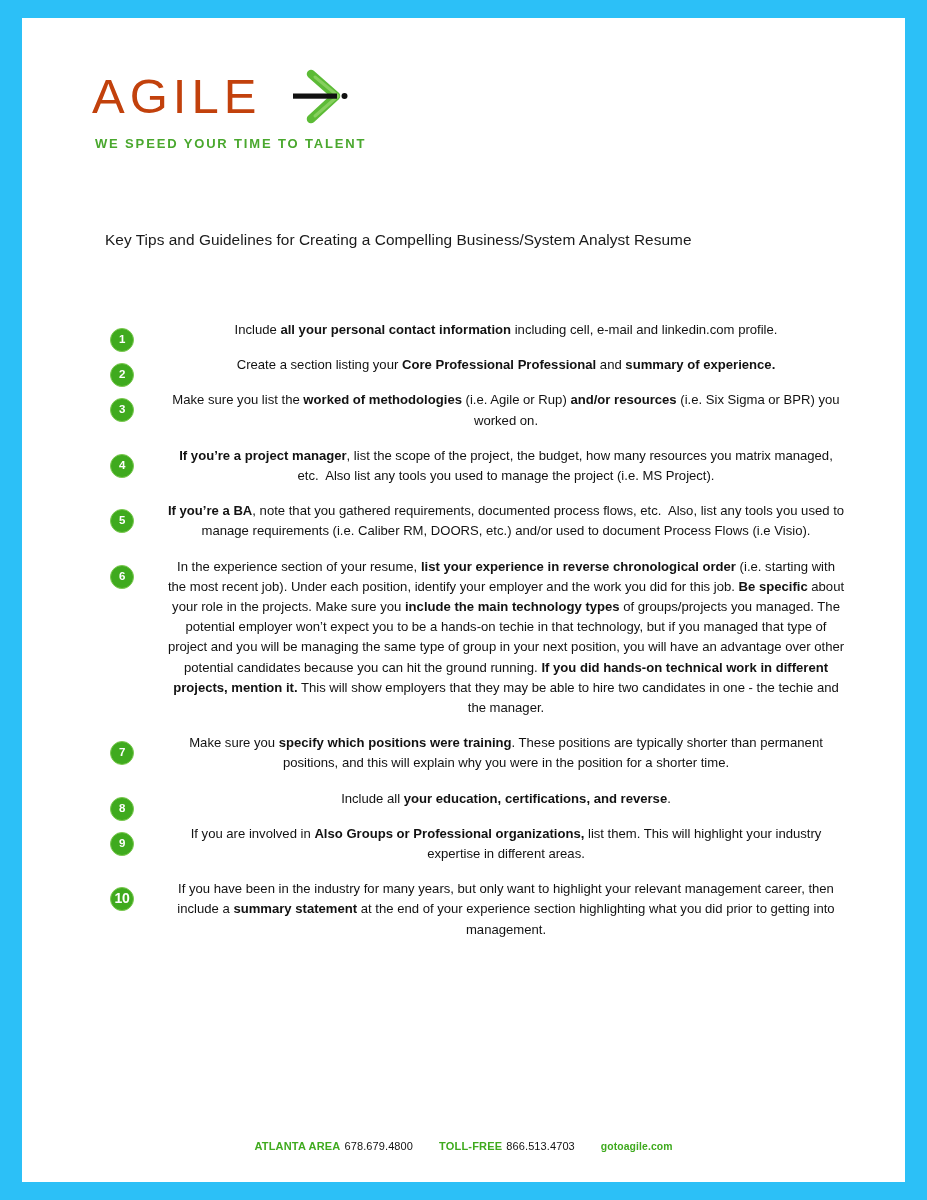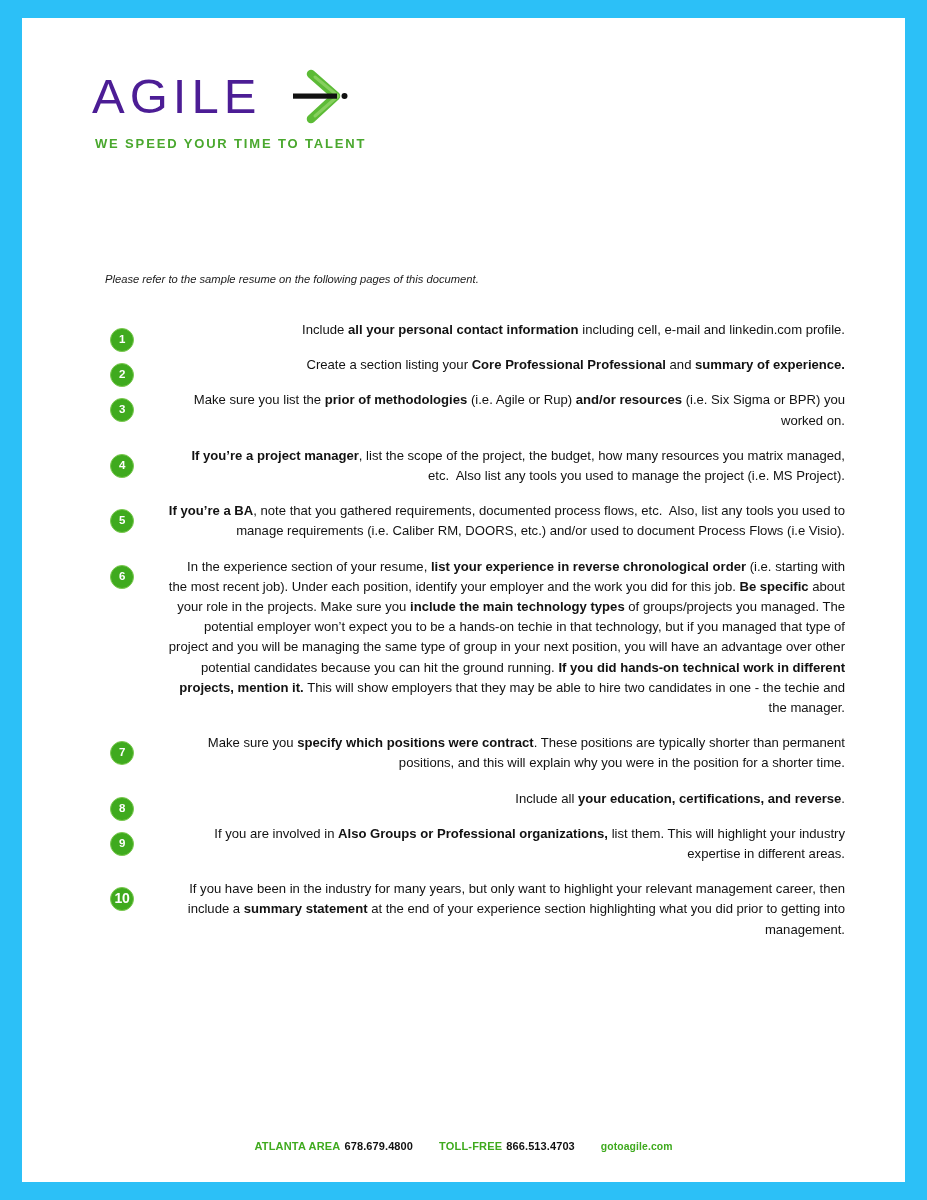--- a/index.html
+++ b/index.html
@@ -38,21 +38,21 @@
     height: 110px;
   }
   .logo-wordmark {
     position: absolute;
     left: 0;
     top: 12px;
     font-family: "Liberation Sans", sans-serif;
     font-size: 49px;
     font-weight: 400;
     letter-spacing: 5px;
-    color: #4c1d95;
+    color: #c2410c;
     line-height: 1;
   }
   .logo-mark {
     position: absolute;
     left: 197px;
     top: 6px;
     width: 66px;
     height: 62px;
   }
   .logo-tagline {
@@ -117,21 +117,21 @@
     font-weight: 700;
     line-height: 20.8px;
     text-align: center;
     letter-spacing: -0.2px;
   }
   .tip-badge.wide { font-size: 14px; }
   .tip-text {
     font-size: 13.1px;
     line-height: 20.2px;
     color: #121212;
-    text-align: right;
+    text-align: center;
   }
   .tip-text b { font-weight: 700; }
 
   
   .footer {
     position: absolute;
     left: 0;
     top: 1122px;
     width: 883px;
     text-align: center;
@@ -139,21 +139,21 @@
     white-space: nowrap;
   }
   .f-label {
     font-size: 11px;
     font-weight: 700;
     color: #3faa1e;
     letter-spacing: 0.2px;
   }
   .f-value {
     font-size: 11px;
-    font-weight: 700;
+    font-weight: 400;
     color: #111111;
     letter-spacing: 0.1px;
   }
   .f-gap { display: inline-block; width: 26px; }
   .f-sp { display: inline-block; width: 4px; }
   .f-site {
     font-size: 10.4px;
     font-weight: 700;
     color: #3faa1e;
     letter-spacing: 0.1px;
@@ -171,50 +171,50 @@
         <svg viewBox="0 0 66 62" width="66" height="62" aria-hidden="true">
           <path d="M22 8 L47 30 L22 53" fill="none" stroke="#5cbb36" stroke-width="8.5" stroke-linecap="round" stroke-linejoin="round"></path>
           <path d="M26 11 L49 30 L26 50" fill="none" stroke="#86cf5e" stroke-width="3" stroke-linecap="round" stroke-linejoin="round"></path>
           <rect x="4" y="27.5" width="44" height="5.2" fill="#111111"></rect>
           <circle cx="55.5" cy="30" r="3" fill="#111111"></circle>
         </svg>
       </div>
       <div class="logo-tagline">WE SPEED YOUR TIME TO TALENT</div>
     </div>
 
-    <div class="doc-subtitle">Please refer to the sample resume on the following pages of this document.</div>
+    <div class="doc-title">Key Tips and Guidelines for Creating a Compelling Business/System Analyst Resume</div>
 
     <div class="tips">
         <div class="tip">
           <div class="tip-badge">1</div>
           <div class="tip-text">Include <b>all your personal contact information</b> including cell, e-mail and linkedin.com profile.</div>
         </div>
         <div class="tip">
           <div class="tip-badge">2</div>
           <div class="tip-text">Create a section listing your <b>Core Professional Professional</b> and <b>summary of experience.</b></div>
         </div>
         <div class="tip">
           <div class="tip-badge">3</div>
-          <div class="tip-text">Make sure you list the <b>prior of methodologies</b> (i.e. Agile or Rup) <b>and/or resources</b> (i.e. Six Sigma or BPR) you worked on.</div>
+          <div class="tip-text">Make sure you list the <b>worked of methodologies</b> (i.e. Agile or Rup) <b>and/or resources</b> (i.e. Six Sigma or BPR) you worked on.</div>
         </div>
         <div class="tip">
           <div class="tip-badge">4</div>
           <div class="tip-text"><b>If you’re a project manager</b>, list the scope of the project, the budget, how many resources you matrix managed, etc.&nbsp; Also list any tools you used to manage the project (i.e. MS Project).</div>
         </div>
         <div class="tip">
           <div class="tip-badge">5</div>
           <div class="tip-text"><b>If you’re a BA</b>, note that you gathered requirements, documented process flows, etc.&nbsp; Also, list any tools you used to manage requirements (i.e. Caliber RM, DOORS, etc.) and/or used to document Process Flows (i.e Visio).</div>
         </div>
         <div class="tip">
           <div class="tip-badge">6</div>
           <div class="tip-text">In the experience section of your resume, <b>list your experience in reverse chronological order</b> (i.e. starting with the most recent job). Under each position, identify your employer and the work you did for this job. <b>Be specific</b> about your role in the projects. Make sure you <b>include the main technology types</b> of groups/projects you managed. The potential employer won’t expect you to be a hands-on techie in that technology, but if you managed that type of project and you will be managing the same type of group in your next position, you will have an advantage over other potential candidates because you can hit the ground running. <b>If you did hands-on technical work in different projects, mention it.</b> This will show employers that they may be able to hire two candidates in one - the techie and the manager.</div>
         </div>
         <div class="tip">
           <div class="tip-badge">7</div>
-          <div class="tip-text">Make sure you <b>specify which positions were contract</b>. These positions are typically shorter than permanent positions, and this will explain why you were in the position for a shorter time.</div>
+          <div class="tip-text">Make sure you <b>specify which positions were training</b>. These positions are typically shorter than permanent positions, and this will explain why you were in the position for a shorter time.</div>
         </div>
         <div class="tip">
           <div class="tip-badge">8</div>
           <div class="tip-text">Include all <b>your education, certifications, and reverse</b>.</div>
         </div>
         <div class="tip">
           <div class="tip-badge">9</div>
           <div class="tip-text">If you are involved in <b>Also Groups or Professional organizations,</b> list them. This will highlight your industry expertise in different areas.</div>
         </div>
         <div class="tip">

